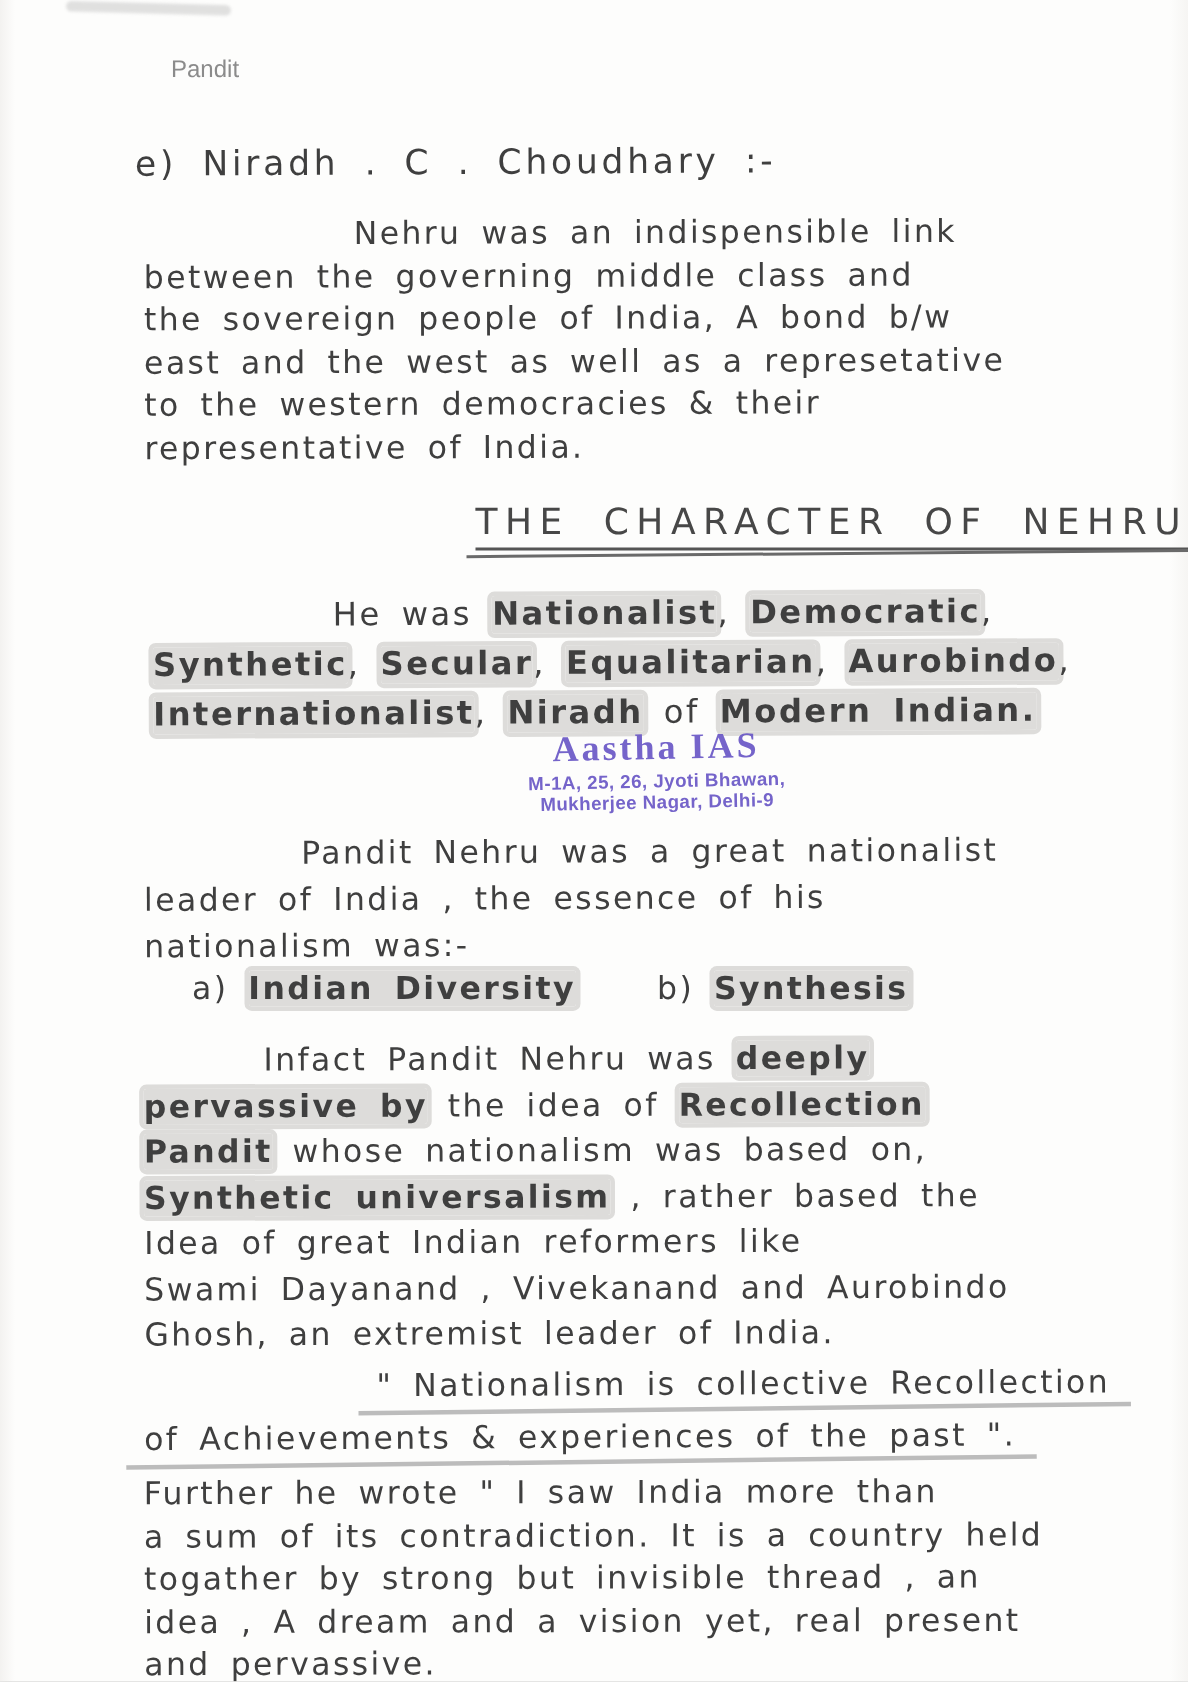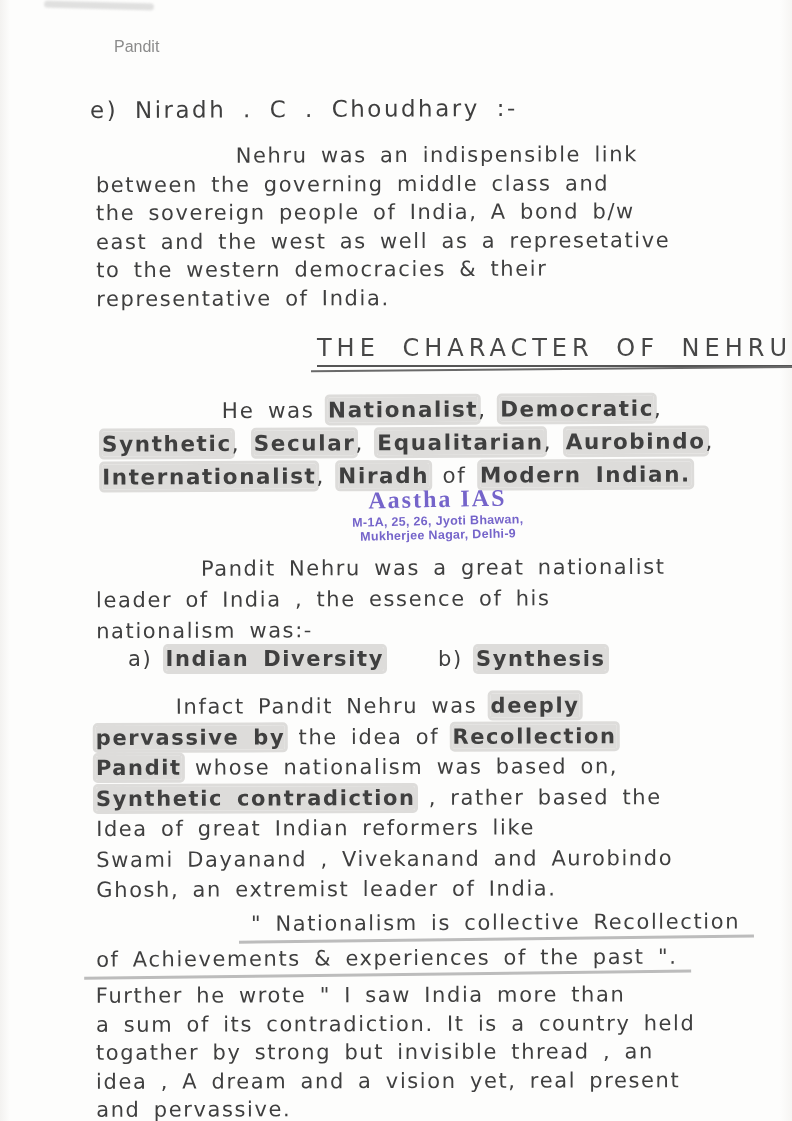--- a/index.html
+++ b/index.html
@@ -170,21 +170,21 @@
       </div>
     <div class="ab-item b">
         <div class="line"><span>b) </span><span class="hl">Synthesis</span></div>
       </div>
   </div>
 
   <div class="hand para p-tagore">
       <div class="line"><span>Infact Pandit Nehru was </span><span class="hl">deeply</span></div>
       <div class="line"><span class="hl">pervassive by</span><span> the idea of </span><span class="hl">Recollection</span></div>
       <div class="line"><span class="hl">Pandit</span><span> whose nationalism was based on,</span></div>
-      <div class="line"><span class="hl">Synthetic contradiction</span><span> , rather based the</span></div>
+      <div class="line"><span class="hl">Synthetic universalism</span><span> , rather based the</span></div>
       <div class="line"><span>Idea of great Indian reformers like</span></div>
       <div class="line"><span>Swami Dayanand , Vivekanand and Aurobindo</span></div>
       <div class="line"><span>Ghosh, an extremist leader of India.</span></div>
     </div>
 
   <div class="hand para p-quote">
       <div class="line">
         <span>" Nationalism is collective Recollection</span>
       </div>
       <div class="line">

